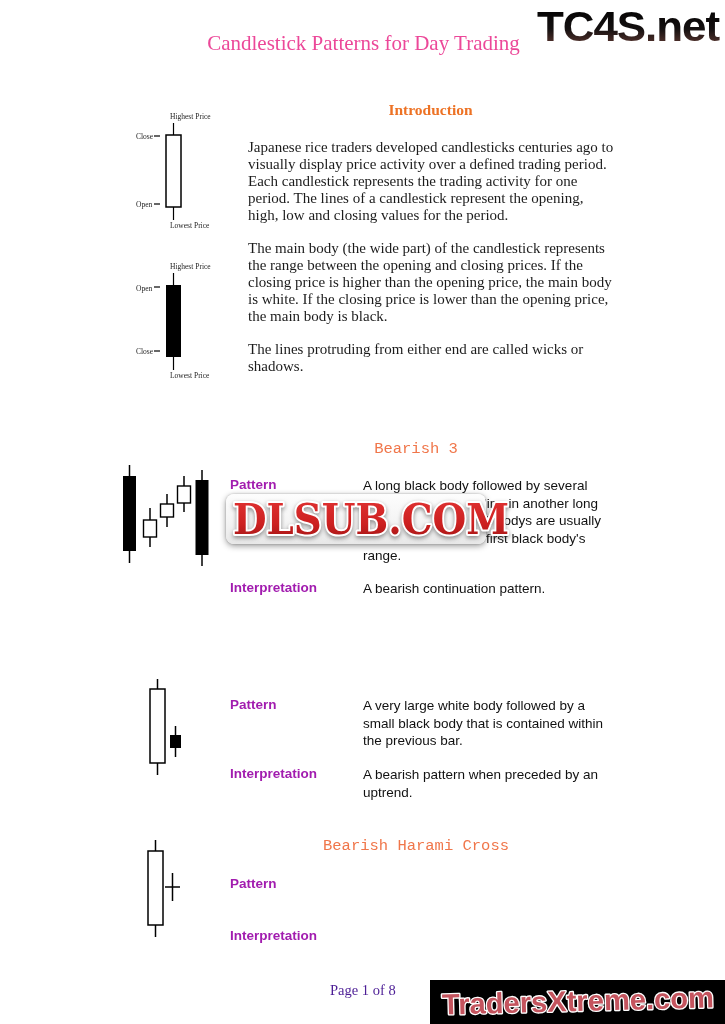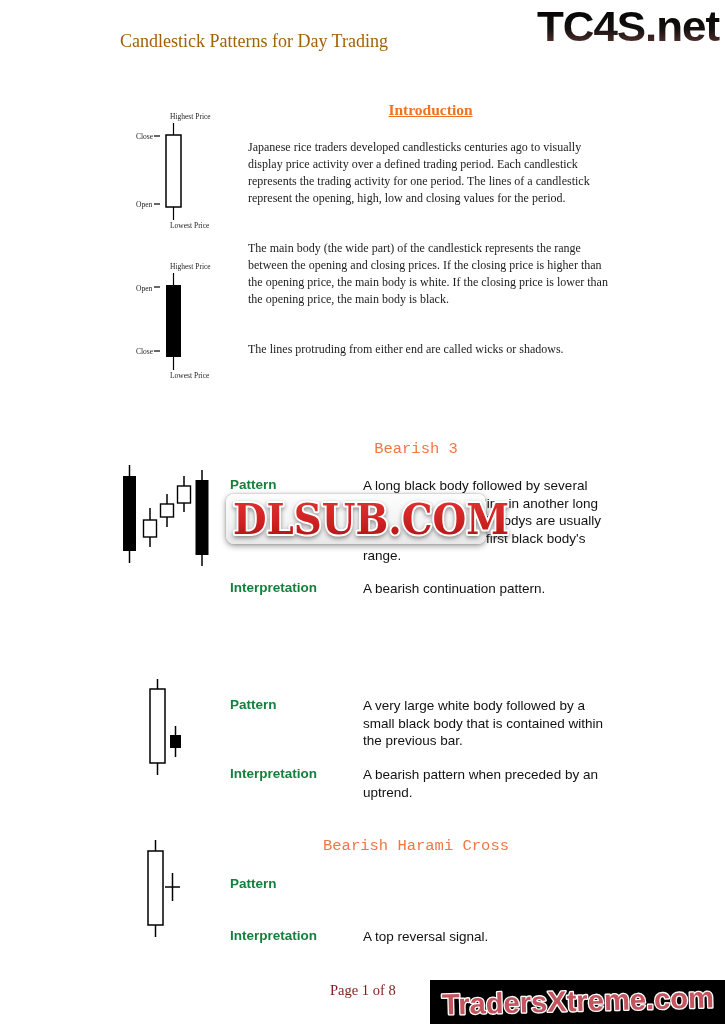--- a/index.html
+++ b/index.html
@@ -2,38 +2,38 @@
 <html><head>
 <meta charset="utf-8">
 <style>
   html,body{margin:0;padding:0;background:#888;}
   #page{
     position:relative;width:725px;height:1024px;background:#ffffff;
     font-family:"Liberation Serif",serif;overflow:hidden;margin:0 auto;
   }
   .abs{position:absolute;}
   
-  #doc-title{left:120px;top:31px;width:487px;
-    font-size:18px;color:#a16207;}
+  #doc-title{left:120px;top:31px;width:487px;text-align:center;
+    font-size:21px;color:#ec4899;}
   #site-logo{right:2px;top:1px;}
   
   #intro-heading{left:248px;top:101px;width:365px;text-align:center;
-    font-size:15.5px;font-weight:bold;color:#ed7224;text-decoration:underline;}
-  .para{left:248px;width:368px;font-size:12px;line-height:17px;color:#1c1c1c;}
+    font-size:15.5px;font-weight:bold;color:#ed7224;}
+  .para{left:248px;width:368px;font-size:15px;line-height:17px;color:#1c1c1c;}
   #para-1{top:139px;}
   #para-2{top:240px;}
   #para-3{top:341px;}
   .cdl-label{font-size:7.5px;fill:#1c1c1c;font-family:"Liberation Serif",serif;}
   .cdl-line{stroke:#000;stroke-width:1.5;}
   .cdl-thin{stroke:#000;stroke-width:1.2;}
   
   .sec-heading{left:248px;width:336px;text-align:center;
     font-family:Liberation Mono, monospace;font-size:15.5px;color:#f0764a;}
   .row-label{left:230px;width:125px;font-family:"Liberation Sans",sans-serif;
-    font-size:13.5px;font-weight:bold;color:#15803d;}
+    font-size:13.5px;font-weight:bold;color:#a21caf;}
   .row-text{left:363px;width:252px;font-family:"Liberation Sans",sans-serif;
     font-size:13.5px;line-height:17.5px;color:#111;}
   #sec1-heading{top:440px;}
   #sec1-pattern-label,#sec1-pattern-text{top:477px;}
   #sec1-interp-label,#sec1-interp-text{top:580px;}
   #sec2-heading{top:659px;}
   #sec2-pattern-label,#sec2-pattern-text{top:697px;}
   #sec2-interp-label,#sec2-interp-text{top:766px;}
   #sec3-heading{top:837px;}
   #sec3-pattern-label,#sec3-pattern-text{top:876px;}
@@ -48,21 +48,21 @@
   #watermark{left:226px;top:491px;width:260px;height:58px;}
   #watermark-banner{position:absolute;inset:3px 0 5px 0;border-radius:8px;
     background:linear-gradient(#fdfdfd 0%,#f4f4f4 55%,#e8e8e8 100%);
     box-shadow:0 2px 6px rgba(0,0,0,0.40),0 0 2px rgba(0,0,0,0.25);}
   #watermark svg{position:absolute;left:0;top:0;
     filter:drop-shadow(0 2px 2px rgba(60,60,60,0.55));}
   #watermark text{font-family:"DejaVu Serif",serif;font-weight:bold;
     font-size:42px;stroke:#ffffff;stroke-width:4;paint-order:stroke;
     stroke-linejoin:round;}
   
-  #page-number{left:330px;top:982px;font-size:14.5px;color:#7f1d1d;}
+  #page-number{left:330px;top:982px;font-size:14.5px;color:#4c1d95;}
   #brand-bar{left:430px;top:980px;width:295px;height:44px;background:#000;}
   #brand-bar svg{position:absolute;left:0;top:0;}
   #brand-bar text{font-family:"Liberation Sans",sans-serif;font-weight:bold;
     font-size:29px;fill:#c4545e;stroke:#ffffff;stroke-width:2.6;
     paint-order:stroke;stroke-linejoin:round;}
   #site-logo text{font-family:"Liberation Sans",sans-serif;font-weight:bold;
     font-size:42px;letter-spacing:-1px;}
 </style>
 </head>
 <body>
@@ -164,21 +164,20 @@
   <div class="abs sec-heading" id="sec3-heading">Bearish Harami Cross</div>
   <svg class="abs" id="diagram-cross" width="100" height="120" viewBox="0 0 100 120">
     <line class="cdl-line" x1="17.5" y1="5" x2="17.5" y2="16"></line>
     <rect x="10" y="16" width="15" height="74" fill="#fff" stroke="#000" stroke-width="1.5"></rect>
     <line class="cdl-line" x1="17.5" y1="90" x2="17.5" y2="102"></line>
     <line class="cdl-line" x1="34.5" y1="38" x2="34.5" y2="66"></line>
     <line class="cdl-line" x1="27" y1="52" x2="42" y2="52"></line>
   </svg>
   <div class="abs row-label" id="sec3-pattern-label">Pattern</div>
   <div class="abs row-label" id="sec3-interp-label">Interpretation</div>
-  <div class="abs row-text" id="sec3-interp-text">A top reversal signal.</div>
 
   <div class="abs" id="page-number">Page 1 of 8</div>
   <div class="abs" id="brand-bar">
     <svg width="295" height="44" viewBox="0 0 295 44">
       <text x="148" y="31" text-anchor="middle" textLength="272" lengthAdjust="spacingAndGlyphs" transform="rotate(-1.5 148 22)">TradersXtreme.com</text>
     </svg>
   </div>
 
 </div>
 

